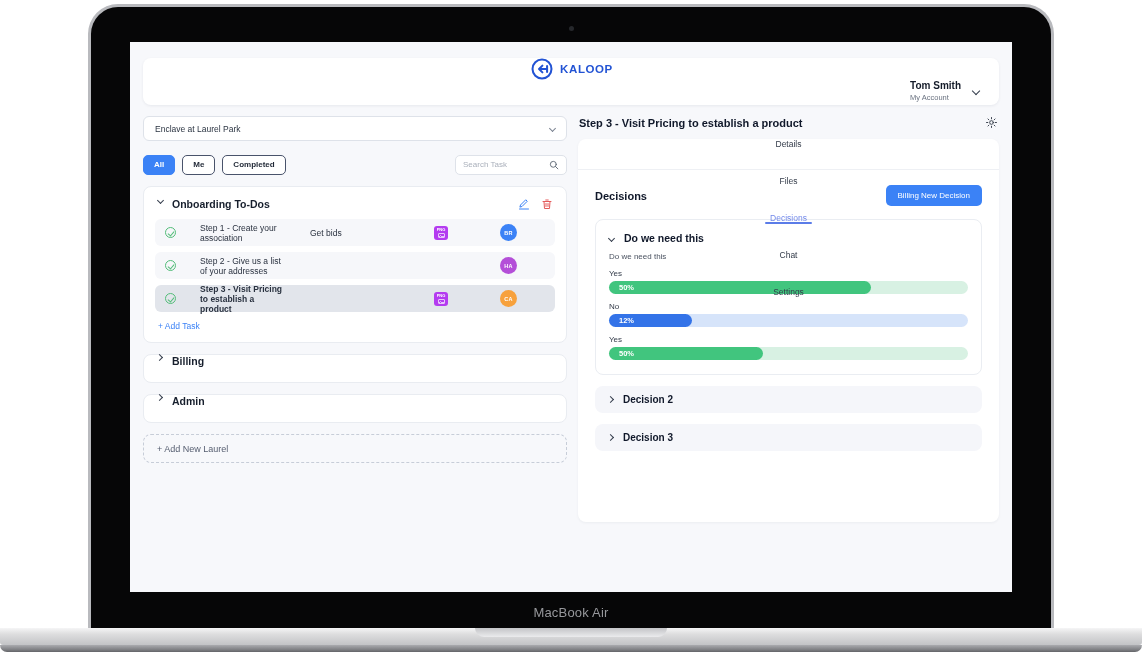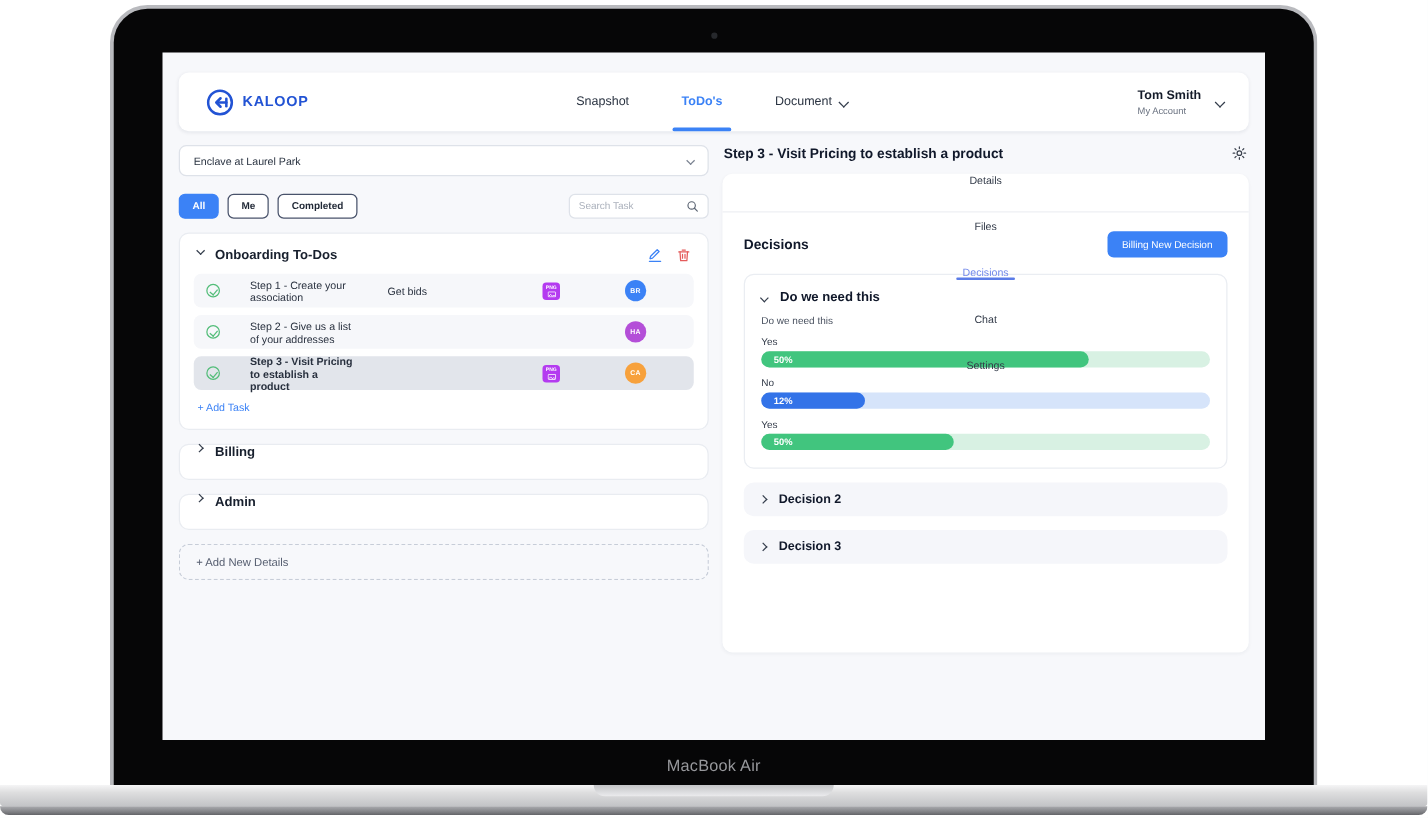--- a/index.html
+++ b/index.html
@@ -20,21 +20,21 @@
   .base-lip { position:absolute; left:0; top:645px; width:1142px; height:7px;
     background:linear-gradient(180deg,#aaabaf,#7c7d81 70%,#636468); border-radius:0 0 12px 12px; }
 
   
   .screen-content { position:absolute; left:130px; top:42px; width:882px; height:550px;
     background:#f7f8fb; overflow:hidden; }
   .app { position:absolute; inset:0; padding:16px 13px 0; }
 
   
   .topbar { position:relative; height:47px; background:#fff; border-radius:8px;
-    box-shadow:0 1px 3px rgba(20,30,60,.07); display:flex; align-items:center; padding:0 20px 0 22px; }
+    box-shadow:0 1px 3px rgba(20,30,60,.07); display:flex; align-items:center; padding:0 20px 0 22px;flex-direction:column; }
   .logo { display:flex; align-items:center; gap:7px; color:#2253d4; font-weight:bold;
     font-size:11.5px; letter-spacing:.6px; cursor:pointer; }
   .topnav { position:absolute; left:318px; top:0; bottom:0; display:flex; align-items:center; gap:42px; }
   .nav-item { font-size:10px; color:#2b3442; cursor:pointer; height:100%;
     display:flex; align-items:center; gap:6px; position:relative; }
   .nav-item.active { color:#3b82f6; font-weight:bold; }
   .nav-item.active::after { content:""; position:absolute; left:-7px; right:-7px; bottom:0;
     height:3px; border-radius:3px; background:#3b82f6; }
   .user { margin-left:auto; display:flex; align-items:center; gap:12px; cursor:pointer; }
   .user-name { font-size:10px; font-weight:bold; color:#141b29; }
@@ -143,28 +143,20 @@
       <header class="topbar">
         <div class="logo">
           <svg width="22" height="22" viewBox="0 0 26 26" fill="none" stroke="#2253d4" stroke-width="2.4" stroke-linecap="round" stroke-linejoin="round">
             <circle cx="13" cy="13" r="11.2"></circle>
             <path d="M19 13H10.5"></path>
             <path d="M13.5 9L9.5 13l4 4"></path>
             <path d="M19 9.5v7"></path>
           </svg>
           <span>KALOOP</span>
         </div>
-        <nav class="topnav">
-          <span class="nav-item">Snapshot</span>
-          <span class="nav-item active">ToDo's</span>
-          <span class="nav-item">
-            <span>Document</span>
-            <i class="chev lg"></i>
-          </span>
-        </nav>
         <div class="user">
           <div>
             <div class="user-name">Tom Smith</div>
             <div class="user-sub">My Account</div>
           </div>
           <i class="chev lg"></i>
         </div>
       </header>
 
       <div class="columns">
@@ -255,21 +247,21 @@
           <section class="card sec-collapsed">
             <i class="chev right"></i>
             <h3>Billing</h3>
           </section>
 
           <section class="card sec-collapsed">
             <i class="chev right"></i>
             <h3>Admin</h3>
           </section>
 
-          <div class="add-section">+ Add New Details</div>
+          <div class="add-section">+ Add New Laurel</div>
         </div>
 
         <div class="right-col">
 
           <div class="detail-head">
             <h2>Step 3 - Visit Pricing to establish a product</h2>
             <svg class="gear" width="13" height="13" viewBox="0 0 24 24" fill="none" stroke="#3c434f" stroke-width="1.8" stroke-linecap="round">
               <circle cx="12" cy="12" r="3.4"></circle>
               <path d="M12 2.8v2.4M12 18.8v2.4M2.8 12h2.4M18.8 12h2.4M5.5 5.5l1.7 1.7M16.8 16.8l1.7 1.7M18.5 5.5l-1.7 1.7M7.2 16.8l-1.7 1.7"></path>
             </svg>

